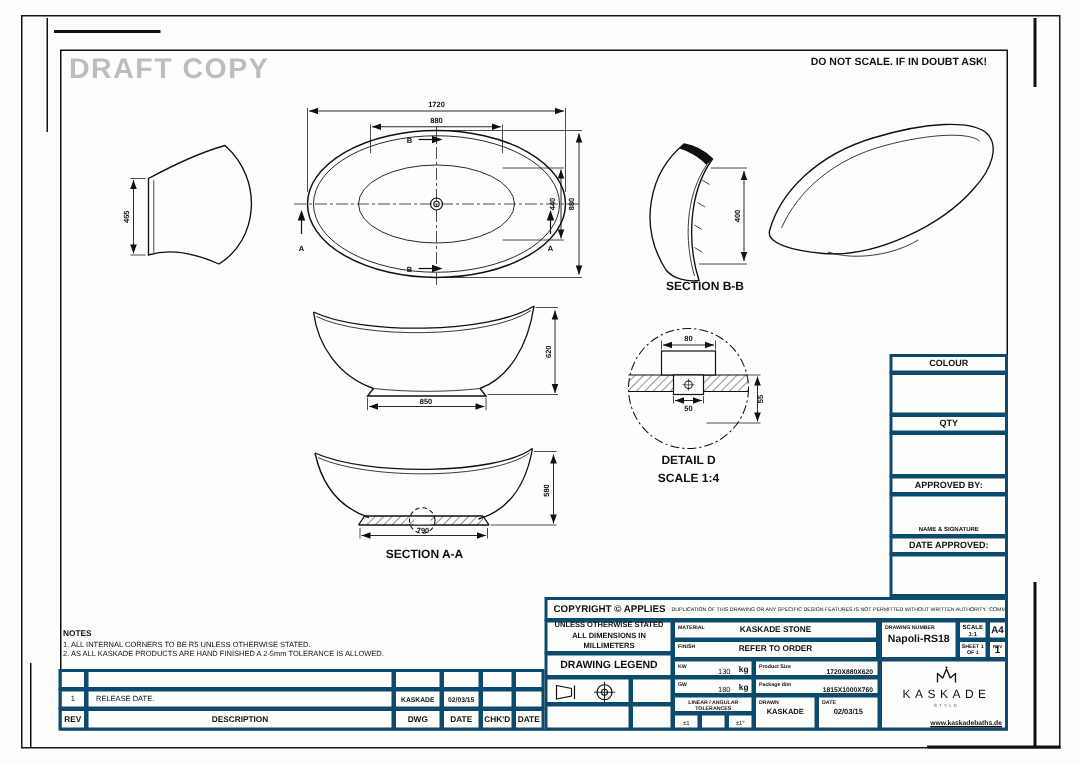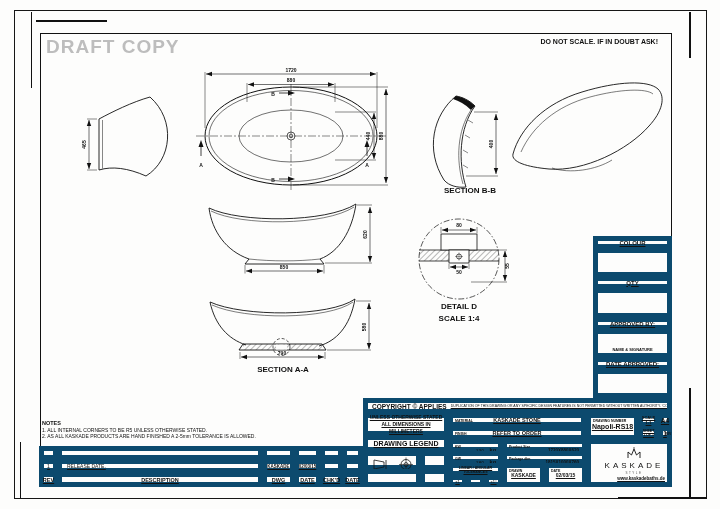--- a/index.html
+++ b/index.html
@@ -1,19 +1,19 @@
 <!DOCTYPE html>
 <html><head>
 <meta charset="utf-8">
 <style>
   html,body{margin:0;padding:0;background:#fff;}
   .sheet{position:relative;width:720px;height:509px;background:#fdfdfc;overflow:hidden;
          font-family:"Liberation Sans",sans-serif;color:#111;}
   .abs{position:absolute;box-sizing:border-box;}
-  .bd{border:5px solid #0c4a6e;text-decoration:underline;}
+  .bd{border:2px solid #0c4a6e;}
   .c{display:flex;align-items:center;justify-content:center;text-align:center;}
   .b{font-weight:bold;}
   .lab{position:absolute;top:0.5px;left:2px;font-size:3.5px;font-weight:bold;line-height:4px;}
   .outer-border{left:14px;top:10px;width:693px;height:489px;border:1px solid #161616;}
   .main-frame{left:40px;top:33px;width:632px;height:454px;border:1.6px solid #111;}
   .mark{background:#111;}
   .draft{left:46px;top:36px;font-size:19px;font-weight:bold;letter-spacing:1px;color:#bdbdbd;}
   .noscale{left:430px;top:38px;width:228px;text-align:right;font-size:7px;font-weight:bold;}
   svg{position:absolute;left:0;top:0;pointer-events:none;}
   svg text{font-family:"Liberation Sans",sans-serif;fill:#111;}

